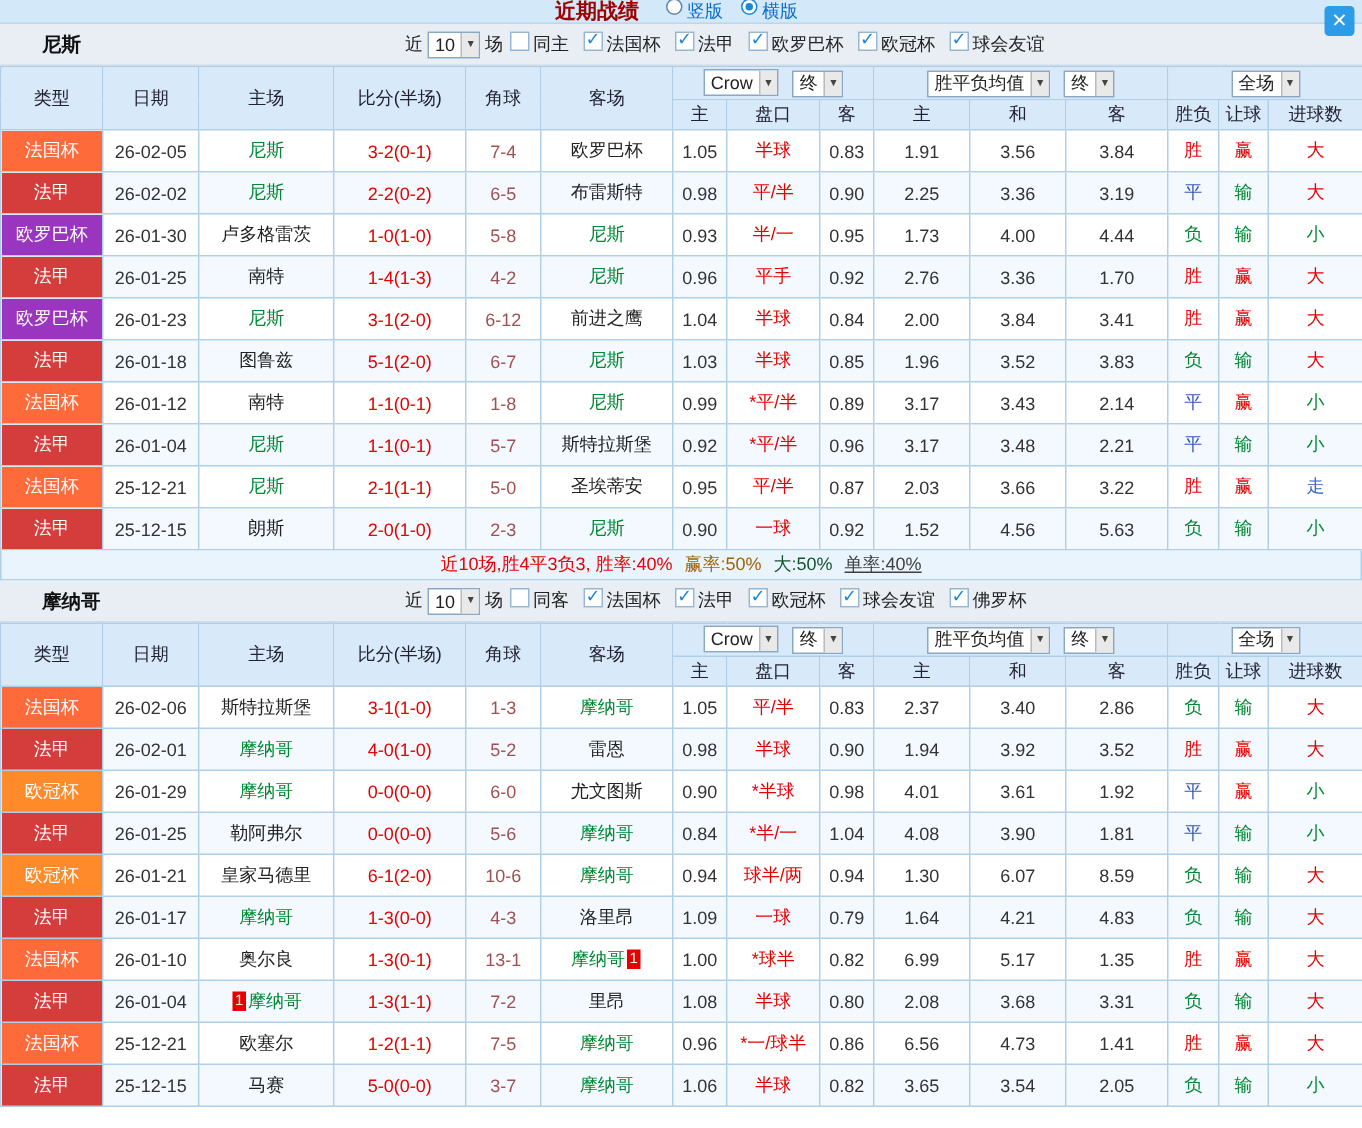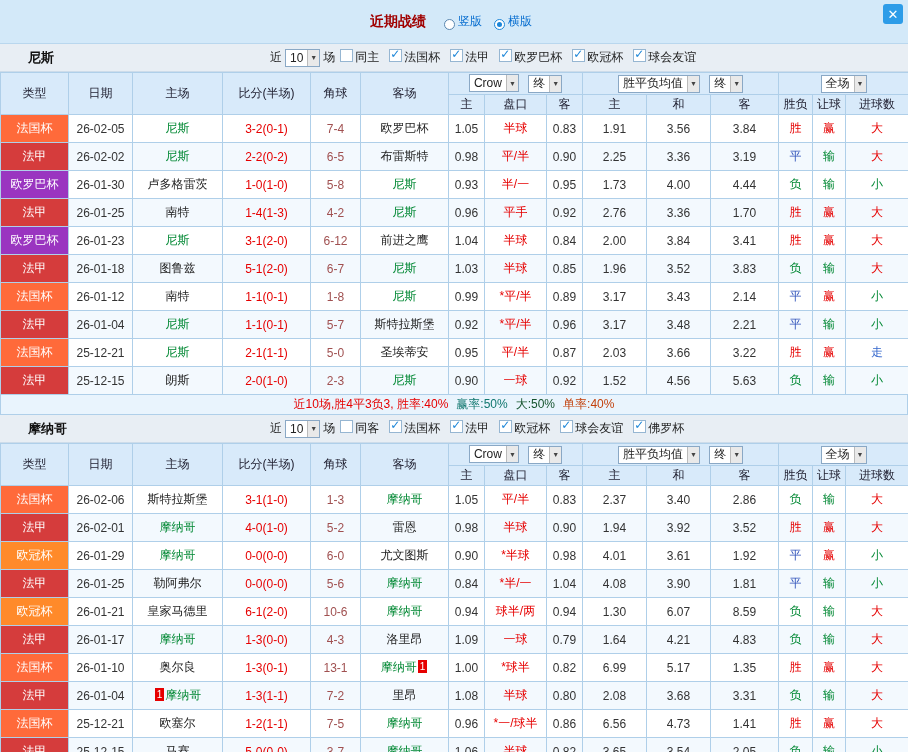--- a/index.html
+++ b/index.html
@@ -1,23 +1,23 @@
 <!DOCTYPE html>
 <html><head>
 <meta charset="utf-8">
 <style>
   *{box-sizing:border-box;margin:0;padding:0}
   body{font-family:"Liberation Sans","DejaVu Sans",sans-serif;background:#fff}
   #page{width:908px;height:752px;overflow:hidden;background:#fff}
 
   
-  .topbar{height:44px;background:#d3e9f9;border-bottom:1px solid #b9d7ee;position:relative;
+  .topbar{height:16px;background:#d3e9f9;border-bottom:1px solid #b9d7ee;position:relative;
           display:flex;align-items:center;justify-content:center}
   .ttitle{font-size:14px;font-weight:bold;color:#a00000;margin-right:12px}
-  .radiogrp{display:inline-flex;align-items:flex-end;margin:4px 6px;cursor:pointer}
+  .radiogrp{display:inline-flex;align-items:flex-start;margin:4px 6px;cursor:pointer}
   .rlabel{color:#0a6fd0;font-size:12px}
   .radio{width:11px;height:11px;border:1px solid #5a87b0;border-radius:50%;background:#fff;
          display:inline-block;position:relative;margin-right:3px}
   .radio.checked{border-color:#1c86d8}
   .radio.checked::after{content:"";position:absolute;left:2px;top:2px;width:5px;height:5px;
          border-radius:50%;background:#1c86d8}
   .closebtn{position:absolute;right:5px;top:4px;width:20px;height:20px;background:#2d9ce8;
          color:#fff;border-radius:3px;display:flex;align-items:center;justify-content:center;
          font-size:13px;font-weight:bold;cursor:pointer}
 
@@ -344,21 +344,21 @@
           <td class="odds">0.92</td>
           <td class="odds">1.52</td>
           <td class="odds">4.56</td>
           <td class="odds">5.63</td>
           <td class="outcome" style="color: rgb(0, 136, 51);">负</td>
           <td class="outcome" style="color: rgb(0, 136, 51);">输</td>
           <td class="outcome" style="color: rgb(0, 136, 51);">小</td>
         </tr>
       </tbody>
   </table>
-  <div class="summary"><span class="seg" style="color: rgb(230, 0, 0);">近10场,胜4平3负3, 胜率:40%</span><span class="seg" style="color: #0f766e;">赢率:50%</span><span class="seg" style="color: #14532d;">大:50%</span><span class="seg" style="color: #c2410c;">单率:40%</span></div>
+  <div class="summary"><span class="seg" style="color: rgb(230, 0, 0);">近10场,胜4平3负3, 胜率:40%</span><span class="seg" style="color: #a16207;">赢率:50%</span><span class="seg" style="color: #14532d;">大:50%</span><span class="seg" style="color: #404040; text-decoration: underline;">单率:40%</span></div>
 
   <div class="filterbar">
     <b class="teamname">摩纳哥</b>
     <span class="flt">
       <span>近</span>
       <span class="fsel">
           <span>10</span>
           <span class="arr">▼</span>
         </span>
       <span>场</span>

